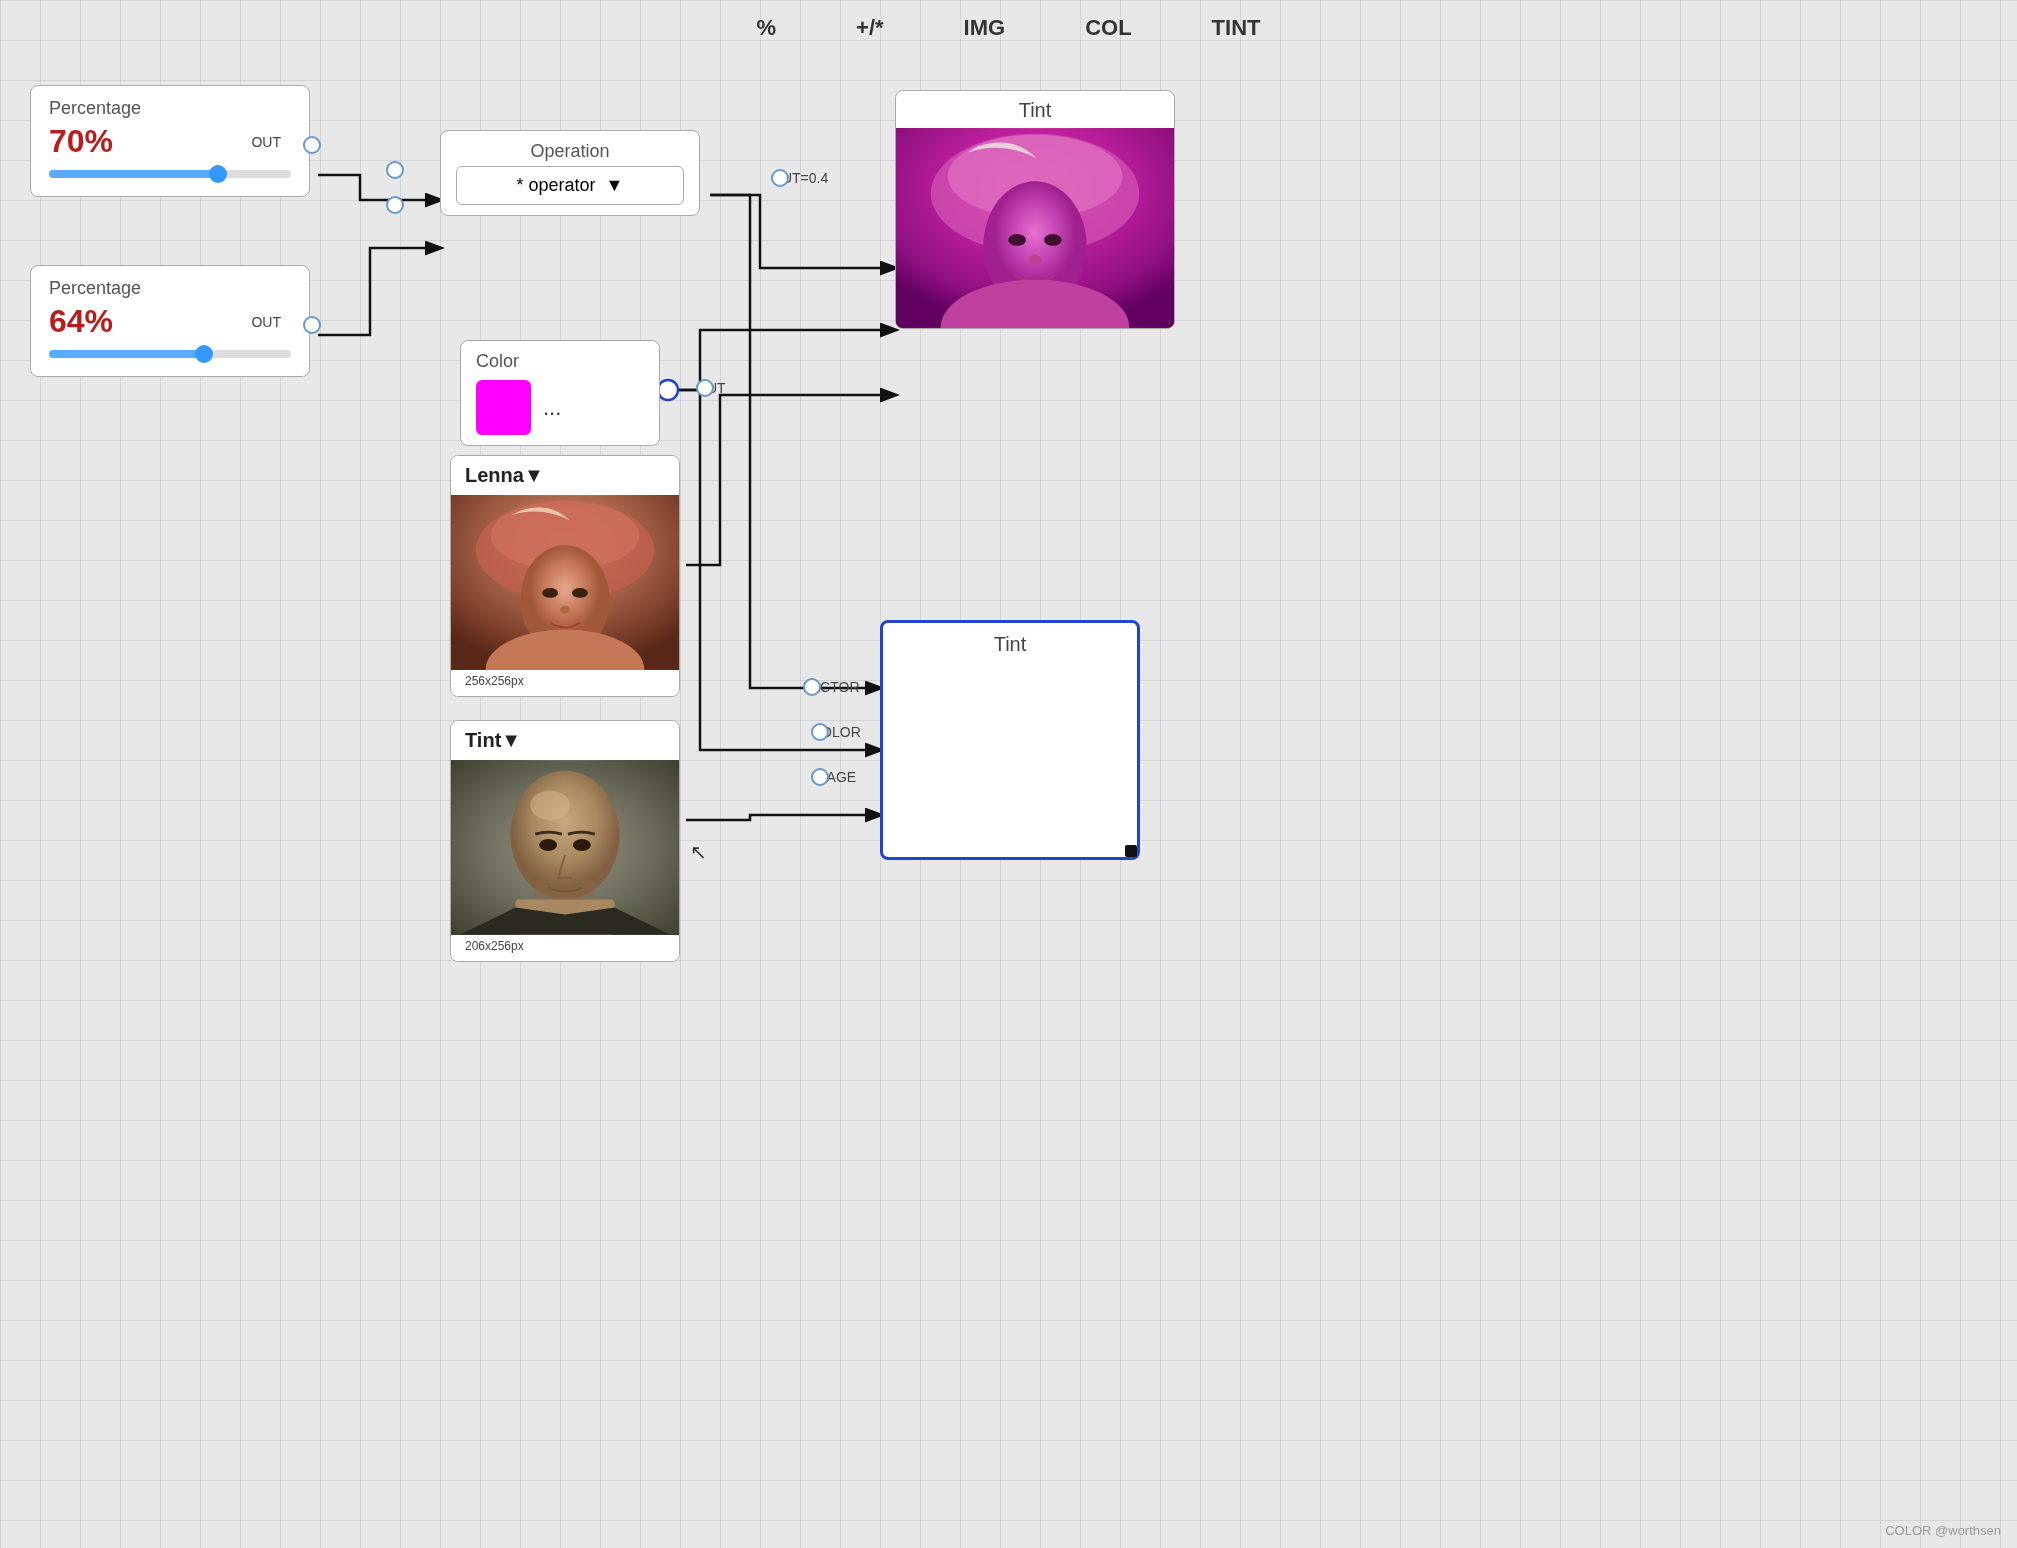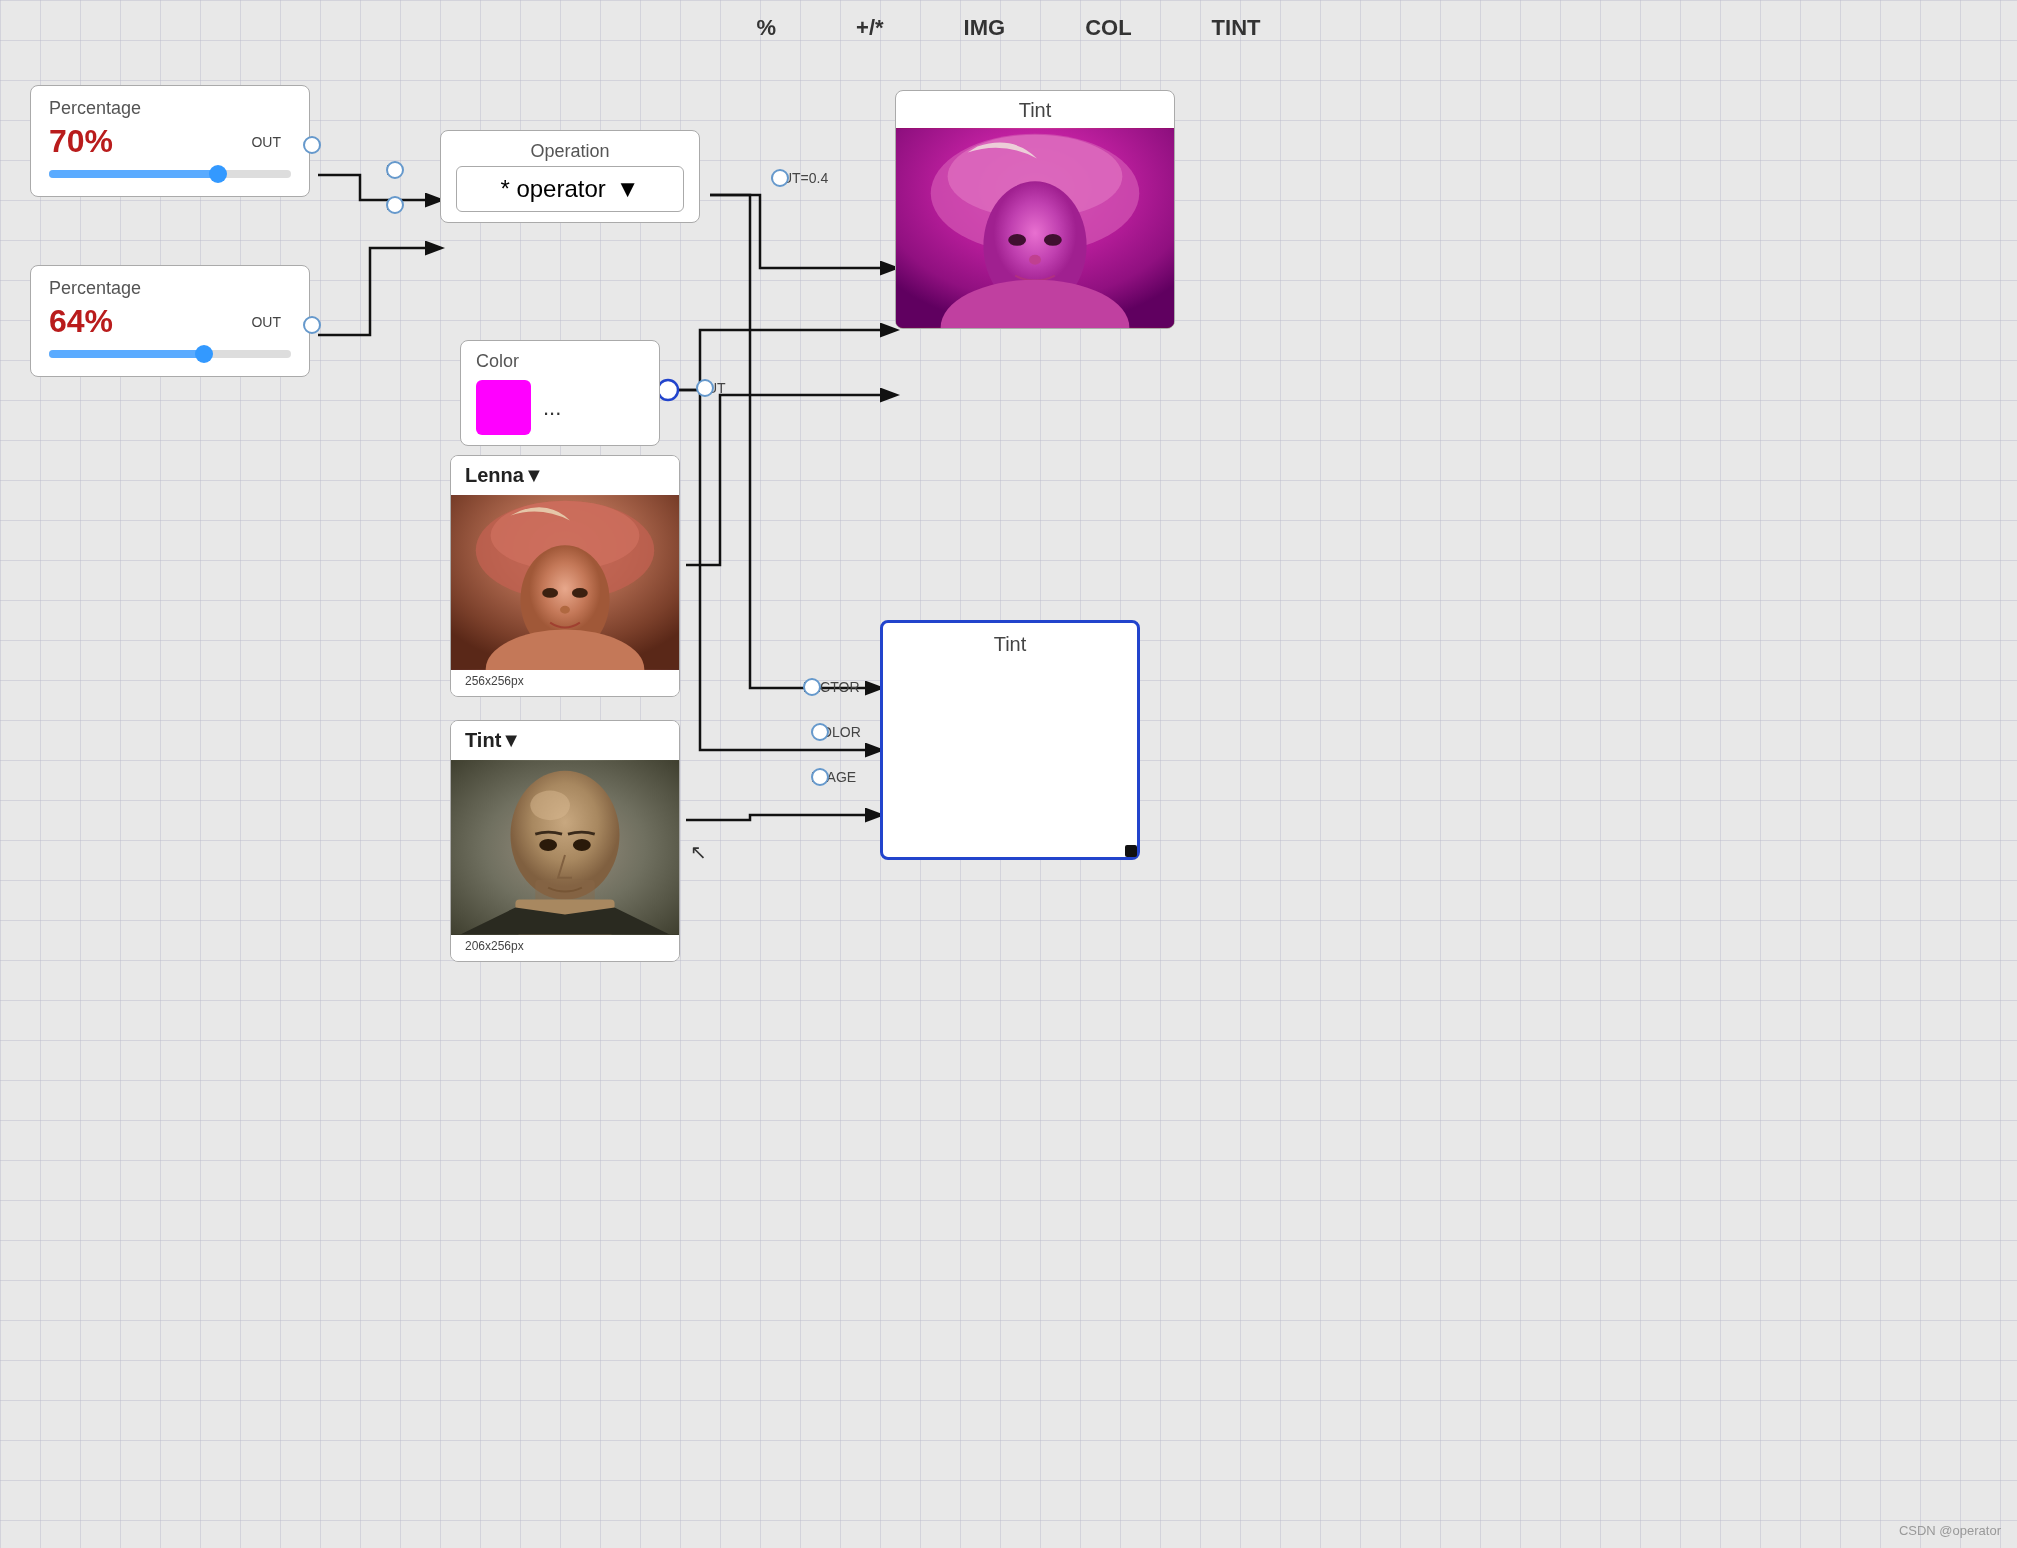--- a/index.html
+++ b/index.html
@@ -102,21 +102,21 @@
       margin-bottom: 4px;
     }
 
     .operator-select {
       display: flex;
       align-items: center;
       justify-content: center;
       border: 1.5px solid #aaa;
       border-radius: 6px;
       padding: 8px 14px;
-      font-size: 24px;
+      font-size: 18px;
       gap: 10px;
       cursor: pointer;
     }
 
     
     .color-node {
       width: 200px;
       display: flex;
       align-items: center;
       gap: 12px;
@@ -478,13 +478,13 @@
     <div class="port" style="position:relative;"></div>
   </div>
   <div style="position:absolute; left:-72px; top:145px; display:flex; align-items:center; gap:4px;">
     <span class="port-label">IMAGE</span>
     <div class="port" style="position:relative;"></div>
   </div>
 </div>
 
 <div style="position:absolute; left:690px; top:840px; font-size:20px; color:#333; pointer-events:none;">↖</div>
 
-<div class="watermark">CSDN @operator</div>
+<div class="watermark">COLOR @worthsen</div>
 
 </body></html>

